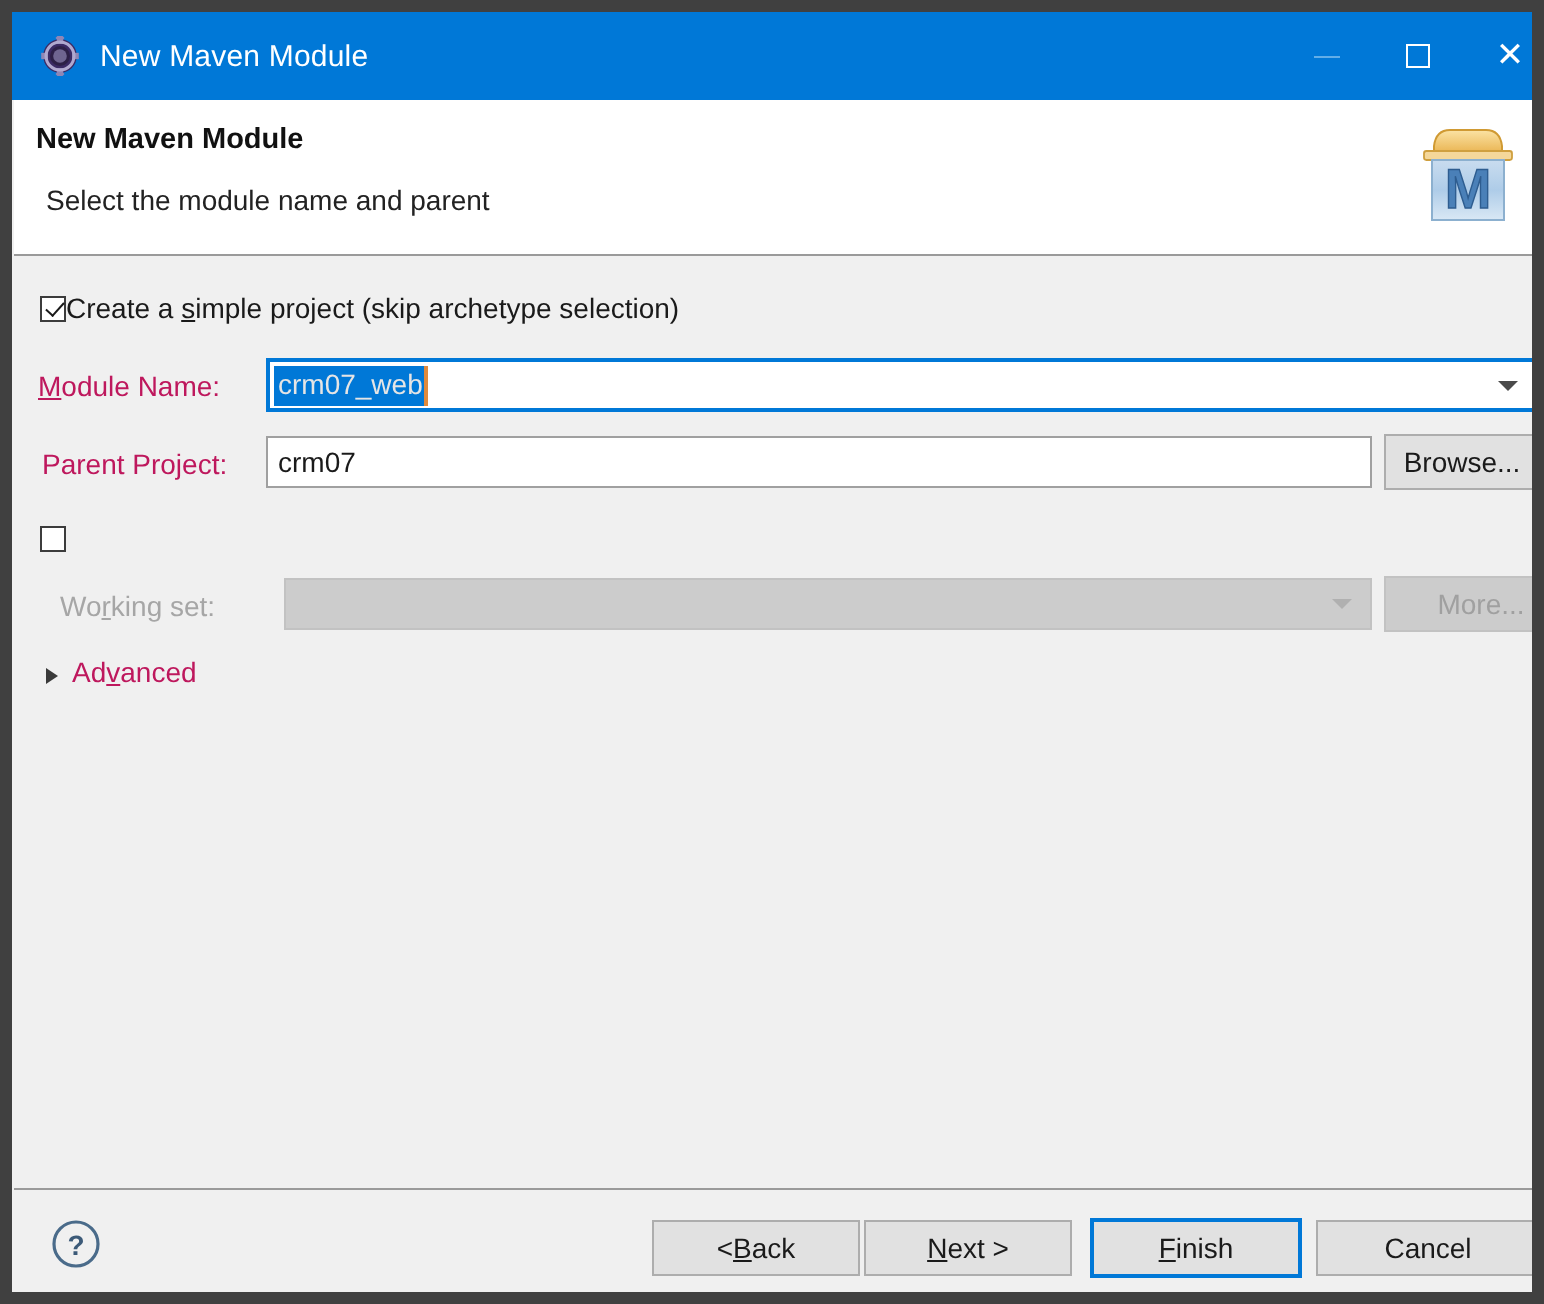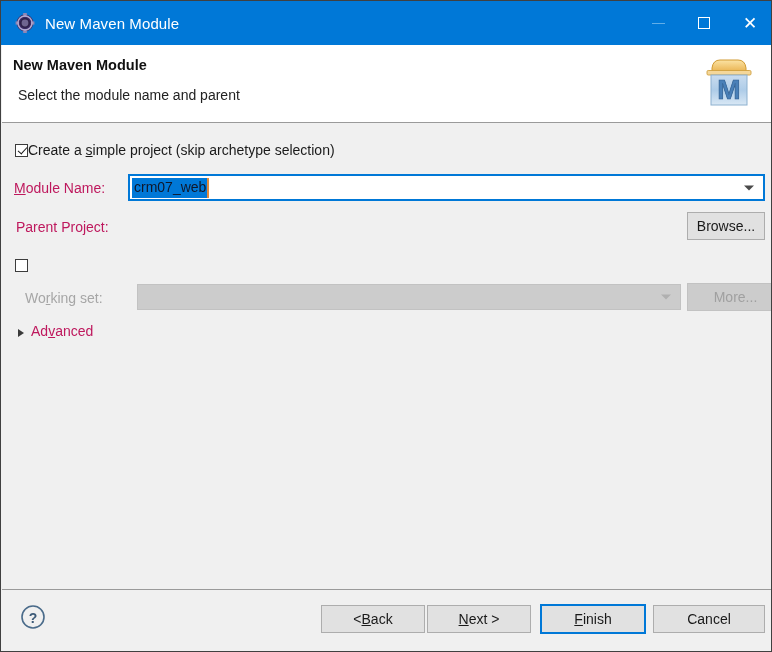--- a/index.html
+++ b/index.html
@@ -9,21 +9,21 @@
     overflow: hidden;
     font-family: "Liberation Sans", sans-serif;
     background: #ffffff;
   }
 
   .window {
     position: relative;
     width: 772px;
     height: 652px;
     background: #f0f0f0;
-    border: 1px solid #404040;
+    border: 6px solid #404040;
     overflow: hidden;
   }
 
   
   .titlebar {
     position: absolute;
     left: 0; top: 0;
     width: 772px; height: 44px;
     background: #0078d7;
     display: flex;
@@ -147,21 +147,21 @@
     position: absolute;
     background: #ffffff;
     border: 2px solid #0078d7;
     height: 27px;
     display: flex;
     align-items: center;
     padding-left: 2px;
   }
   .combo .sel {
     background: #0078d7;
-    color: #0f172a;
+    color: #e5e5e5;
     font-size: 14px;
     padding: 1px 1px 2px 2px;
     line-height: 17px;
     border-right: 2px solid #e08a3c;
   }
   .combo .arrow {
     position: absolute;
     right: 9px; top: 50%;
     transform: translateY(-50%);
     width: 0; height: 0;
@@ -328,20 +328,23 @@
       <span class="cb checked"></span><span class="cb-label">Create a <u class="mn">s</u>imple project (skip archetype selection)</span>
     </div>
 
     <div class="row field-label" style="left:12px; top:56px;"><u class="mn">M</u>odule Name:</div>
     <div class="combo" style="left:126px; top:50px; width:637px;">
       <span class="sel">crm07_web</span>
       <span class="arrow"></span>
     </div>
 
     <div class="row field-label" style="left:14px; top:95px;">Parent Project:</div>
+    <div class="textfield" style="left:126px; top:89px; width:553px;">
+      <span>crm07</span>
+    </div>
     <div class="btn" style="left:685px; top:88px; width:78px;">Browse...</div>
 
     <div class="row" style="left:13px; top:132px;">
       <span class="cb"></span>
     </div>
 
     <div class="row field-label disabled" style="left:23px; top:166px;">Wo<u class="mn">r</u>king set:</div>
     <div class="combo-disabled" style="left:135px; top:160px; width:544px;">
       <span class="arrow"></span>
     </div>

